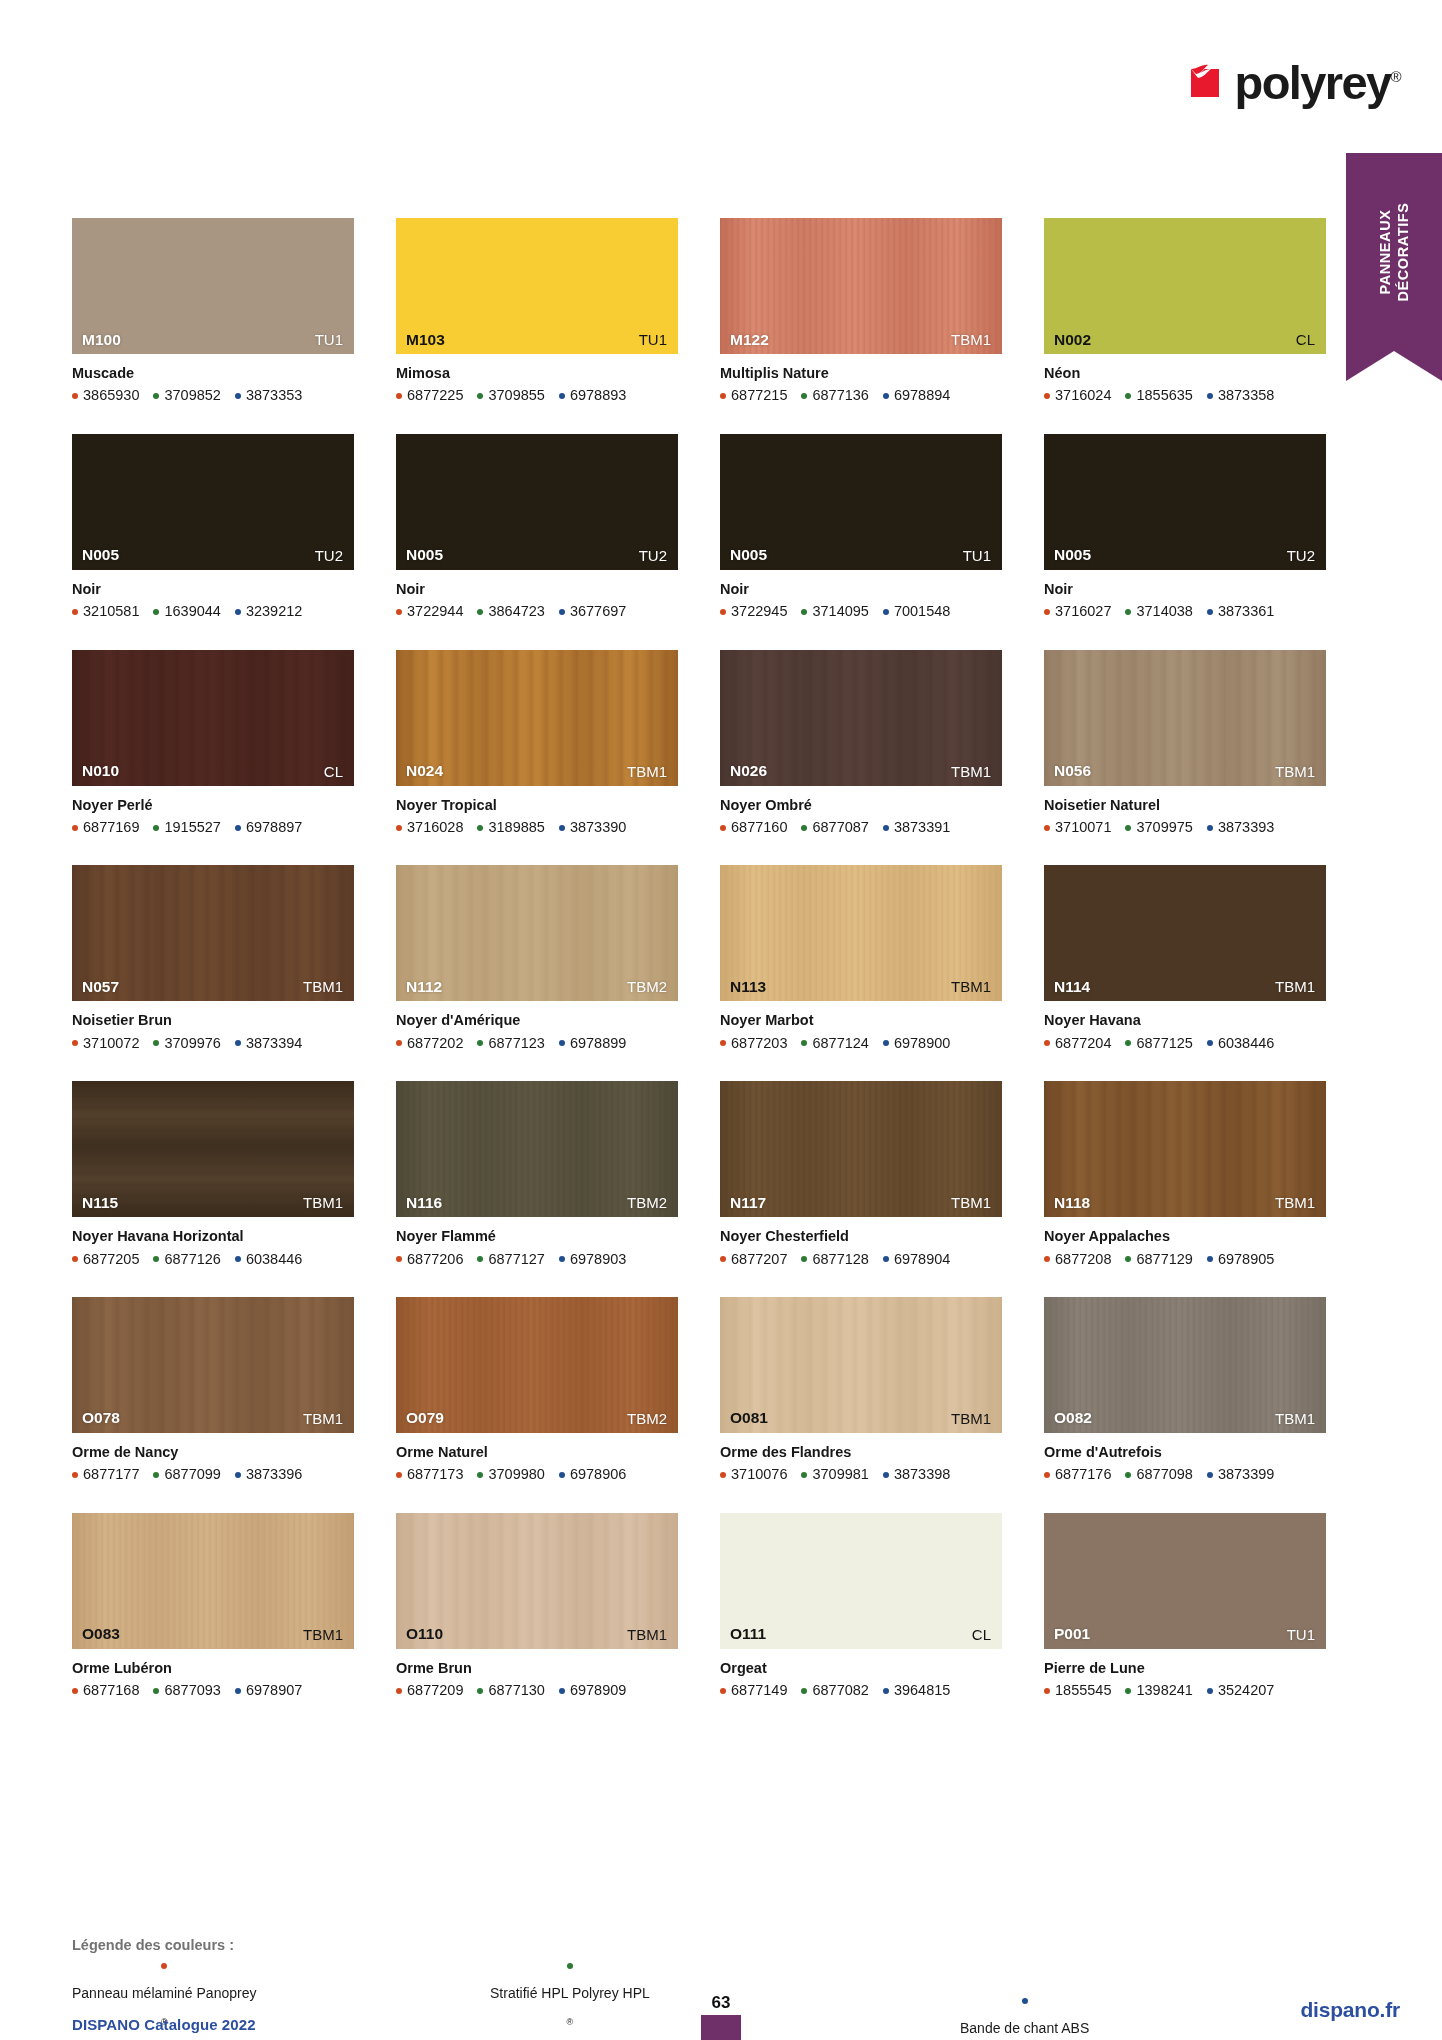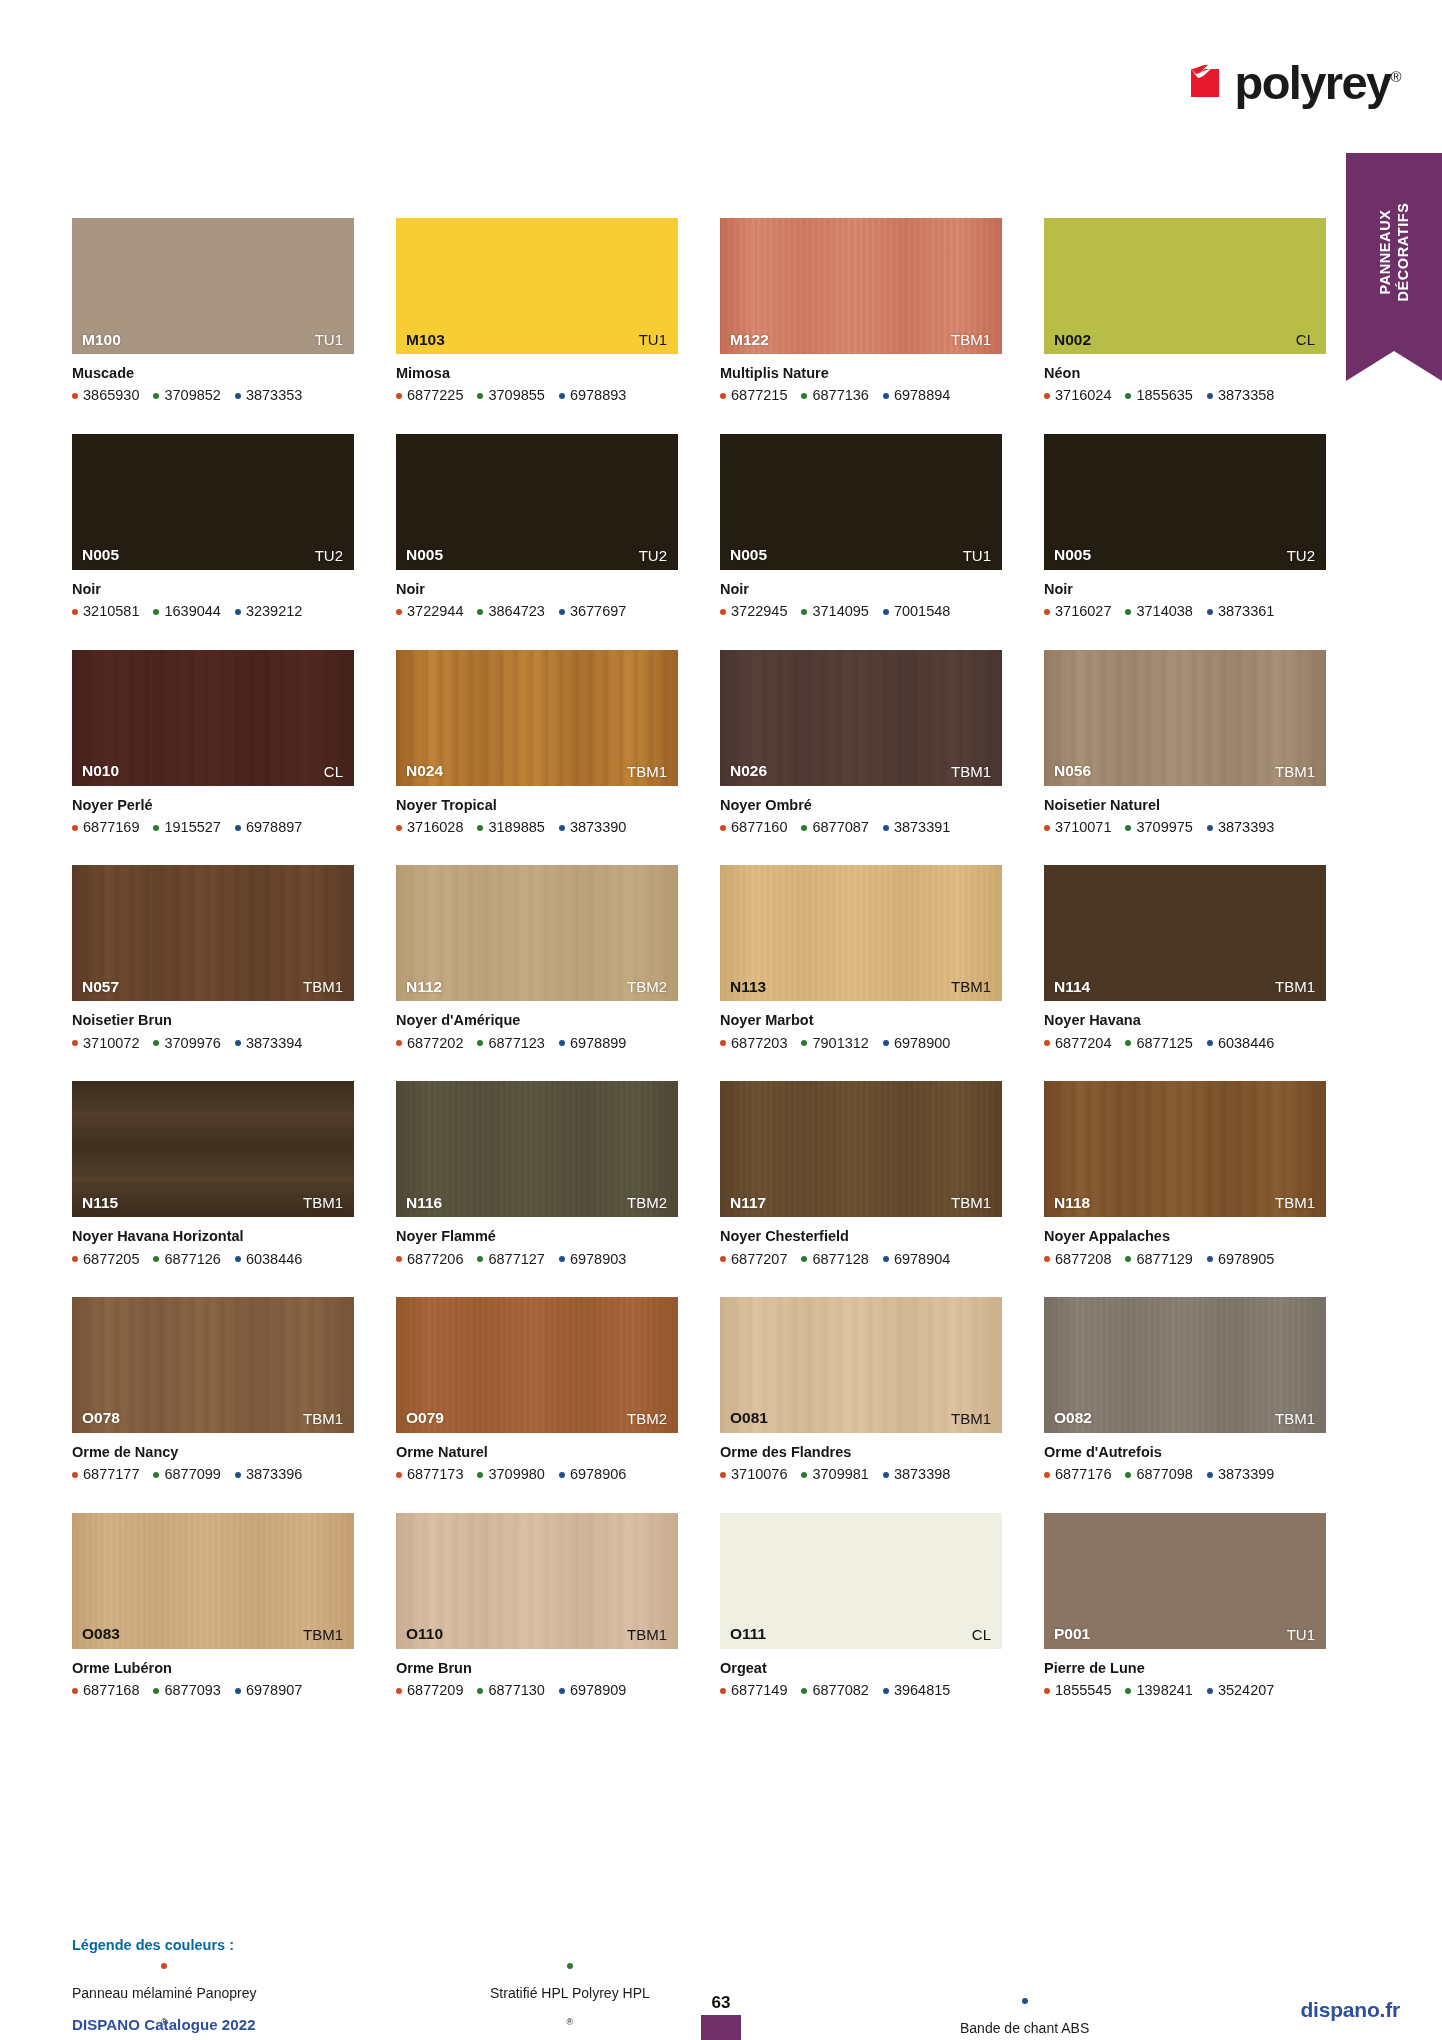--- a/index.html
+++ b/index.html
@@ -81,21 +81,21 @@
   .refs {
     margin-top: 5px;
     display: flex; align-items: center; gap: 14px;
     font-size: 14.5px; color: #1b1b1b; line-height: 1.2;
   }
   .ref { display: flex; align-items: center; gap: 5px; white-space: nowrap; }
   .dot { width: 6px; height: 6px; border-radius: 50%; display: inline-block; flex: none; }
 
   
   .legend { position: absolute; left: 72px; top: 1937px; width: 1300px; }
-  .legend-title { font-size: 14.5px; font-weight: 700; color: #0369a1; }
+  .legend-title { font-size: 14.5px; font-weight: 700; color: #737373; }
   .legend-items {
     margin-top: 10px; position: relative; height: 20px;
   }
   .legend-item {
     position: absolute; top: 0;
     display: flex; align-items: center; gap: 16px;
     font-size: 14px; color: #1b1b1b; white-space: nowrap; flex-direction: column;
   }
   .legend-item:nth-child(1) { left: 0; }
   .legend-item:nth-child(2) { left: 418px; }
@@ -462,21 +462,21 @@
           <div class="type">TBM1</div>
         </div>
         <div class="cell-name">Noyer Marbot</div>
         <div class="refs">
           <span class="ref">
             <span class="dot" style="background: rgb(209, 72, 31);"></span>
             <span>6877203</span>
           </span>
           <span class="ref">
             <span class="dot" style="background: rgb(44, 122, 51);"></span>
-            <span>7901312</span>
+            <span>6877124</span>
           </span>
           <span class="ref">
             <span class="dot" style="background: rgb(31, 79, 143);"></span>
             <span>6978900</span>
           </span>
         </div>
       </div>
       <div class="cell">
         <div class="swatch light-label">
           <div class="tex" style="background:#4b3724;background-image:repeating-linear-gradient(90deg,#3324169355 0px,#3324169300 4px,#4b372400 9px,#3324169344 15px),linear-gradient(90deg,#33241693aa 0%,#4b3724 12%,#3324169355 30%,#4b3724 48%,#3324169366 66%,#4b3724 84%,#33241693aa 100%);"></div>

